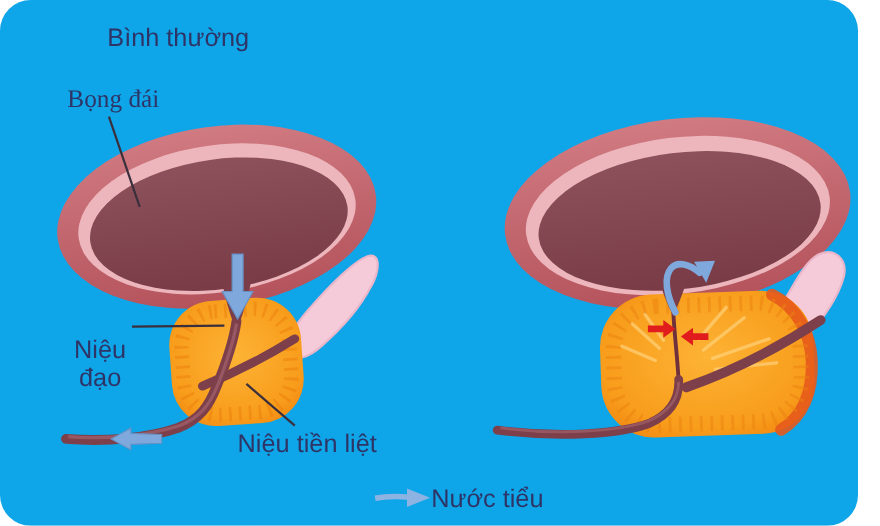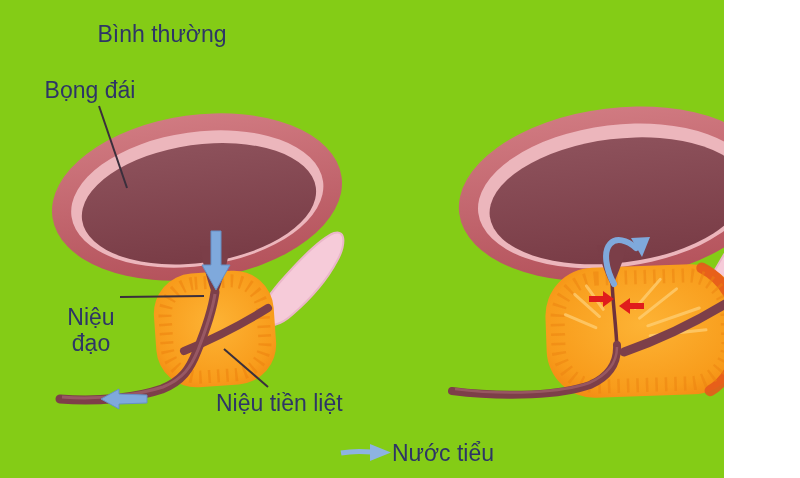--- a/index.html
+++ b/index.html
@@ -1,18 +1,18 @@
 <!DOCTYPE html>
 <html><head>
 <meta charset="utf-8">
 <style>
   html,body{margin:0;padding:0;background:#ffffff;}
   .canvas{
-    position:relative;width:724px;height:478px;background:#84cc16;
-    font-family:"Liberation Sans",sans-serif;overflow:hidden;
+    position:relative;width:780px;height:478px;background:#0ea5e9;
+    font-family:"Liberation Sans",sans-serif;overflow:hidden;border-radius:28px;
   }
   .artwork{position:absolute;left:0;top:0;}
   .label{
     position:absolute;color:#2e3566;font-weight:500;
     font-family:"Liberation Sans",sans-serif;
   }
   .title{font-size:23px;text-align:center;}
   .side-label{font-size:23px;}
   .centered{text-align:center;}
   .nowrap{white-space:nowrap;}
@@ -116,20 +116,20 @@
 
     <g>
       <path d="M341,453 C351,451 361,451 372,452" stroke="#8db3e2" stroke-width="5" fill="none"></path>
       <path d="M370,444 L391,452.5 L370,461 Z" fill="#8db3e2"></path>
     </g>
   </svg>
 
   <div class="label title" style="left:58px;top:21px;width:208px;">Bình thường</div>
 
 
-  <div class="label side-label centered" style="left:31px;top:77px;width:118px;">Bọng đái</div>
+  <div class="label side-label centered" style="left:44px;top:77px;width:118px;font-family:Liberation Serif, serif;">Bọng đái</div>
 
   <div class="label side-label centered" style="left:50px;top:276px;width:82px;line-height:1.15;margin-top:28px;">Niệu đạo</div>
 
   <div class="label side-label nowrap" style="left:216px;top:390px;">Niệu tiền liệt</div>
 
   <div class="label side-label nowrap" style="left:392px;top:440px;">Nước tiểu</div>
 </div>
 
 </body></html>

